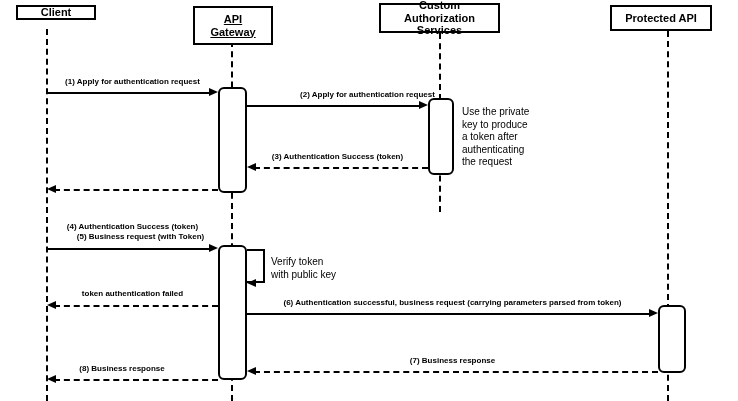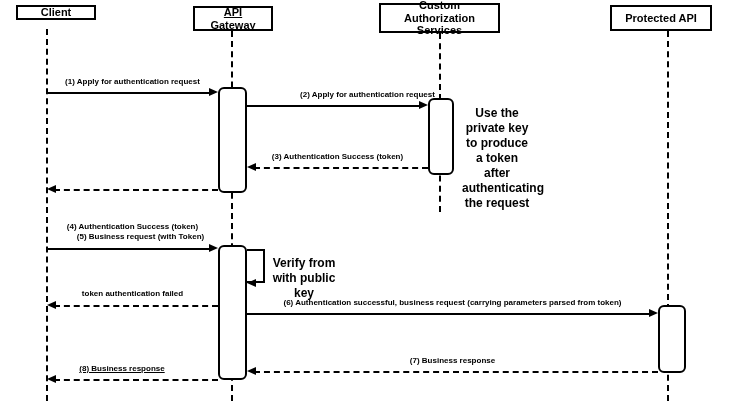--- a/index.html
+++ b/index.html
@@ -22,38 +22,38 @@
   .ah.left{border-right:9px solid #000;}
   .mlabel{
     position:absolute;font-size:8px;font-weight:bold;text-align:center;
     line-height:1.2;white-space:nowrap;
   }
   .selfloop{
     position:absolute;border-top:2px solid #000;border-right:2px solid #000;
     border-bottom:2px solid #000;
   }
   .sidetext{
-    position:absolute;font-size:12px;font-weight:bold;text-align:center;
+    position:absolute;font-size:10px;font-weight:normal;text-align:left;
     line-height:1.25;white-space:normal;
   }
 </style>
 </head>
 <body>
 
 <div class="canvas">
 
   <div class="lifeline" style="left:46px;top:29px;height:372px;"></div>
   <div class="lifeline" style="left:231px;top:31px;height:370px;"></div>
   <div class="lifeline" style="left:439px;top:33px;height:179px;"></div>
   <div class="lifeline" style="left:667px;top:31px;height:370px;"></div>
 
   <div class="actor" style="left:16px;top:5px;width:80px;height:15px;">
       <span>Client</span>
     </div>
-  <div class="actor" style="left:193px;top:6px;width:80px;height:25px;text-decoration:underline;">
+  <div class="actor" style="left:193px;top:6px;width:80px;height:39px;text-decoration:underline;">
       <span>API Gateway</span>
     </div>
   <div class="actor" style="left:379px;top:3px;width:121px;height:30px;">
       <span>Custom Authorization Services</span>
     </div>
   <div class="actor" style="left:610px;top:5px;width:102px;height:26px;">
       <span>Protected API</span>
     </div>
 
   <div class="activation" style="left:218px;top:87px;width:29px;height:106px;"></div>
@@ -78,31 +78,31 @@
   <div class="mlabel" style="left:47px;top:174px;width:171px;margin-top:48px;">(4) Authentication Success (token)</div>
   <div class="mline dashed" style="left:54px;top:189px;width:164px;"></div>
   <div class="ah left" style="left:47px;top:185px;"></div>
 
   <div class="mlabel" style="left:55px;top:232px;width:171px;">(5) Business request (with Token)</div>
   <div class="mline" style="left:47px;top:248px;width:164px;"></div>
   <div class="ah right" style="left:209px;top:244px;"></div>
 
   <div class="selfloop" style="left:247px;top:249px;width:18px;height:34px;"></div>
   <div class="ah left" style="left:247px;top:279px;"></div>
-  <div class="sidetext" style="left:271px;top:256px;width:66px;">Verify from with public key</div>
+  <div class="sidetext" style="left:271px;top:256px;width:66px;">Verify token with public key</div>
 
   <div class="mlabel" style="left:47px;top:289px;width:171px;">token authentication failed</div>
   <div class="mline dashed" style="left:54px;top:305px;width:164px;"></div>
   <div class="ah left" style="left:47px;top:301px;"></div>
 
   <div class="mlabel" style="left:247px;top:298px;width:411px;">(6) Authentication successful, business request (carrying parameters parsed from token)</div>
   <div class="mline" style="left:247px;top:313px;width:402px;"></div>
   <div class="ah right" style="left:649px;top:309px;"></div>
 
   <div class="mlabel" style="left:247px;top:356px;width:411px;">(7) Business response</div>
   <div class="mline dashed" style="left:254px;top:371px;width:404px;"></div>
   <div class="ah left" style="left:247px;top:367px;"></div>
 
-  <div class="mlabel" style="left:47px;top:364px;width:150px;text-decoration:underline;">(8) Business response</div>
+  <div class="mlabel" style="left:47px;top:364px;width:150px;">(8) Business response</div>
   <div class="mline dashed" style="left:54px;top:379px;width:164px;"></div>
   <div class="ah left" style="left:47px;top:375px;"></div>
 
 </div>
 
 </body></html>

